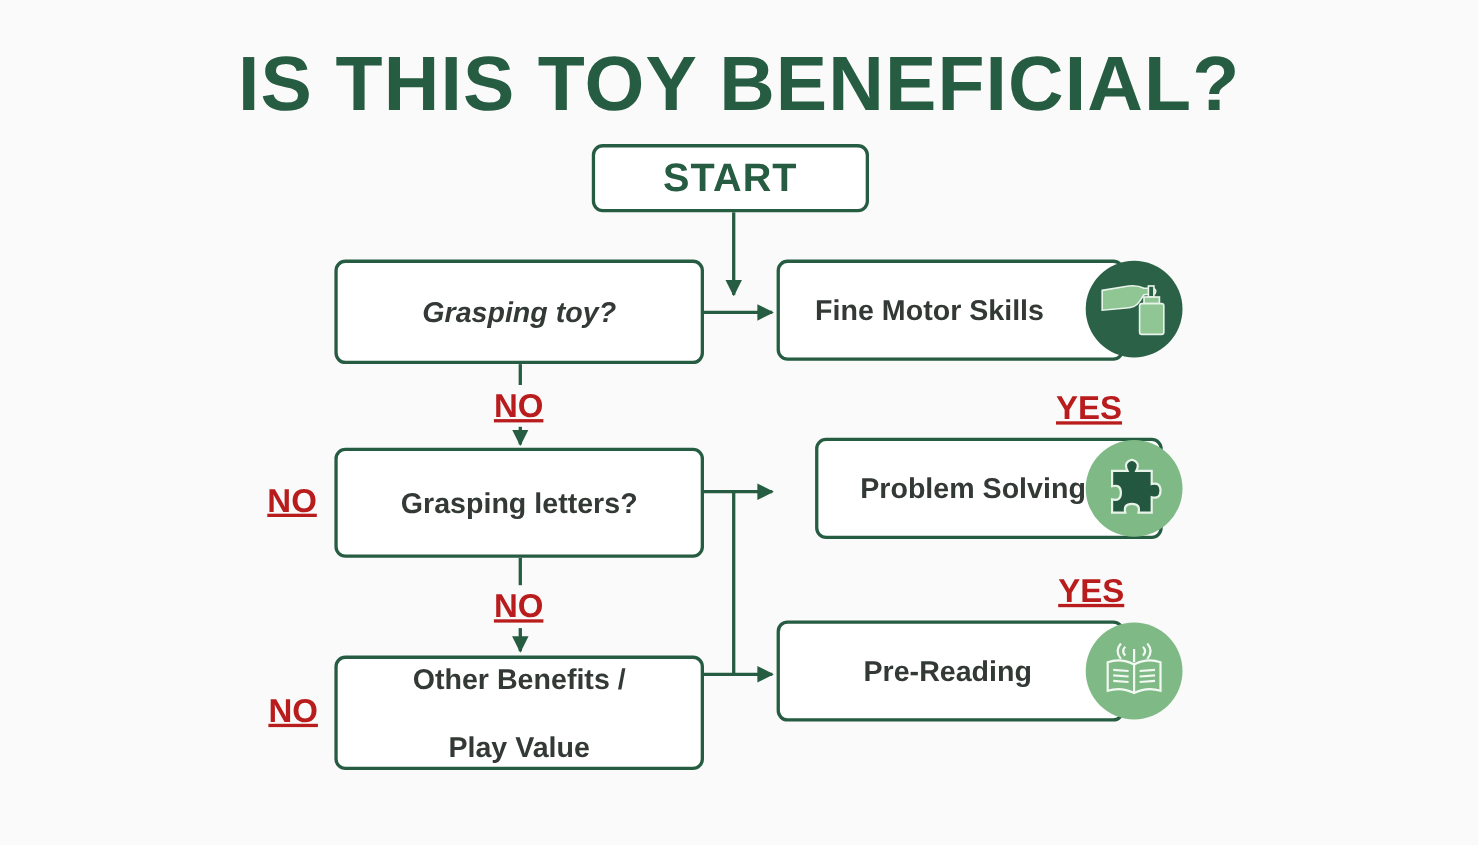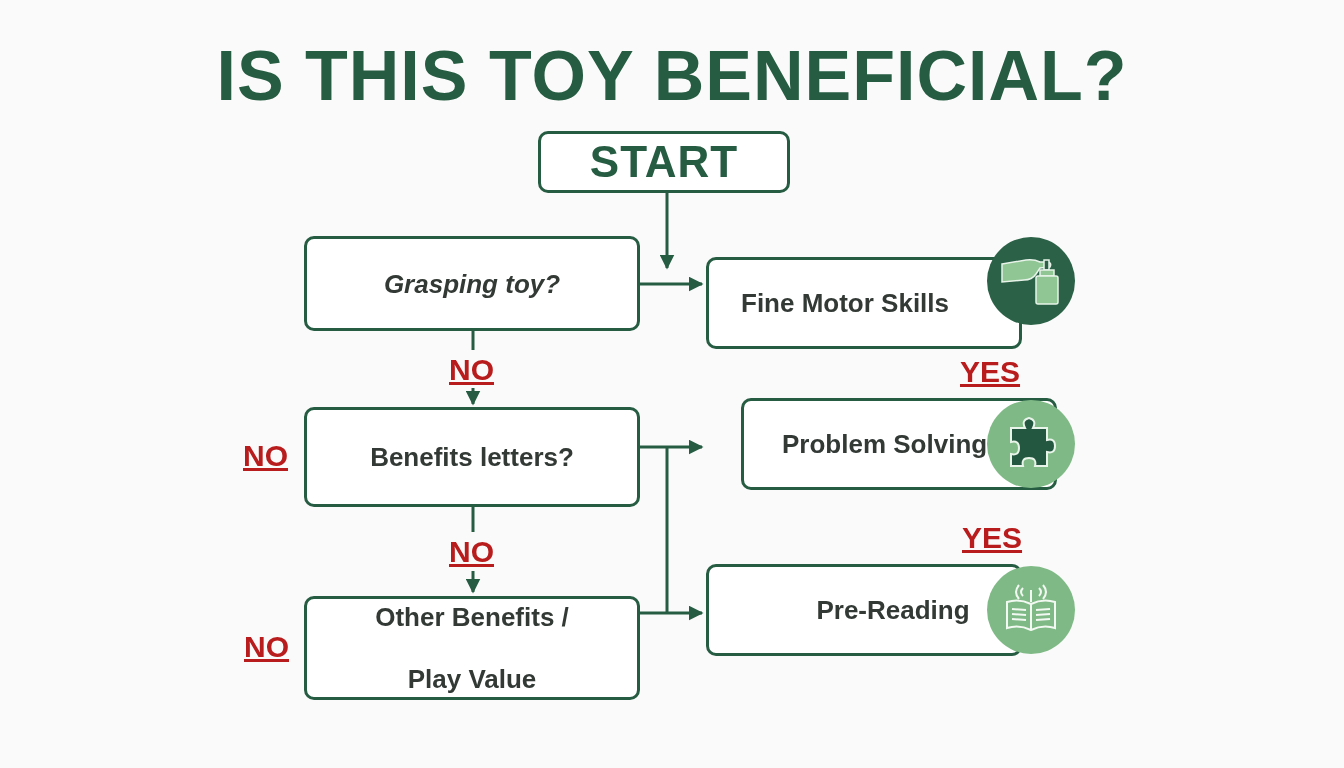--- a/index.html
+++ b/index.html
@@ -30,28 +30,28 @@
       background: #ffffff;
       display: flex; align-items: center; justify-content: center;
       text-align: center;
       color: #333a36;
       font-weight: 700;
       font-size: 26px;
       line-height: 36px;
     }
     .box.start {
       left: 538px; top: 131px; width: 252px; height: 62px;
-      color: #265c42; font-size: 44px; letter-spacing: 1px;
+      color: #265c42; font-size: 36px; letter-spacing: 1px;
     }
     .box.q1 { left: 304px; top: 236px; width: 336px; height: 95px; font-style: italic; }
     .box.q2 { left: 304px; top: 407px; width: 336px; height: 100px; }
     .box.q3 { left: 304px; top: 596px; width: 336px; height: 104px; }
-    .box.r1 { left: 706px; top: 236px; width: 316px; height: 92px; justify-content: flex-start; padding-left: 32px; margin-top: 21px; }
+    .box.r1 { left: 706px; top: 236px; width: 316px; height: 92px; justify-content: flex-start; padding-left: 32px; }
     .box.r2 { left: 706px; top: 398px; width: 316px; height: 92px; justify-content: flex-start; padding-left: 38px; margin-left: 35px; }
-    .box.r3 { left: 706px; top: 564px; width: 316px; height: 92px; justify-content: center; padding-left: 58px; }
+    .box.r3 { left: 706px; top: 564px; width: 316px; height: 92px; justify-content: flex-start; padding-left: 76px; }
 
     .label {
       position: absolute;
       font-weight: 700;
       color: #b91c1c;
       font-size: 30px;
       line-height: 32px;
       text-decoration: underline;
     }
     .icon-circle {
@@ -98,21 +98,21 @@
   </svg>
 
   <div class="box start">
     <span>START</span>
   </div>
 
   <div class="box q1">
     <span>Grasping toy?</span>
   </div>
   <div class="box q2">
-    <span>Benefits letters?</span>
+    <span>Grasping letters?</span>
   </div>
   <div class="box q3" style="flex-direction:column;gap:26px;">
     <span>Other Benefits /</span>
     <span>Play Value</span>
   </div>
 
   <div class="box r1">
     <span>Fine Motor Skills</span>
   </div>
   <div class="box r2">

